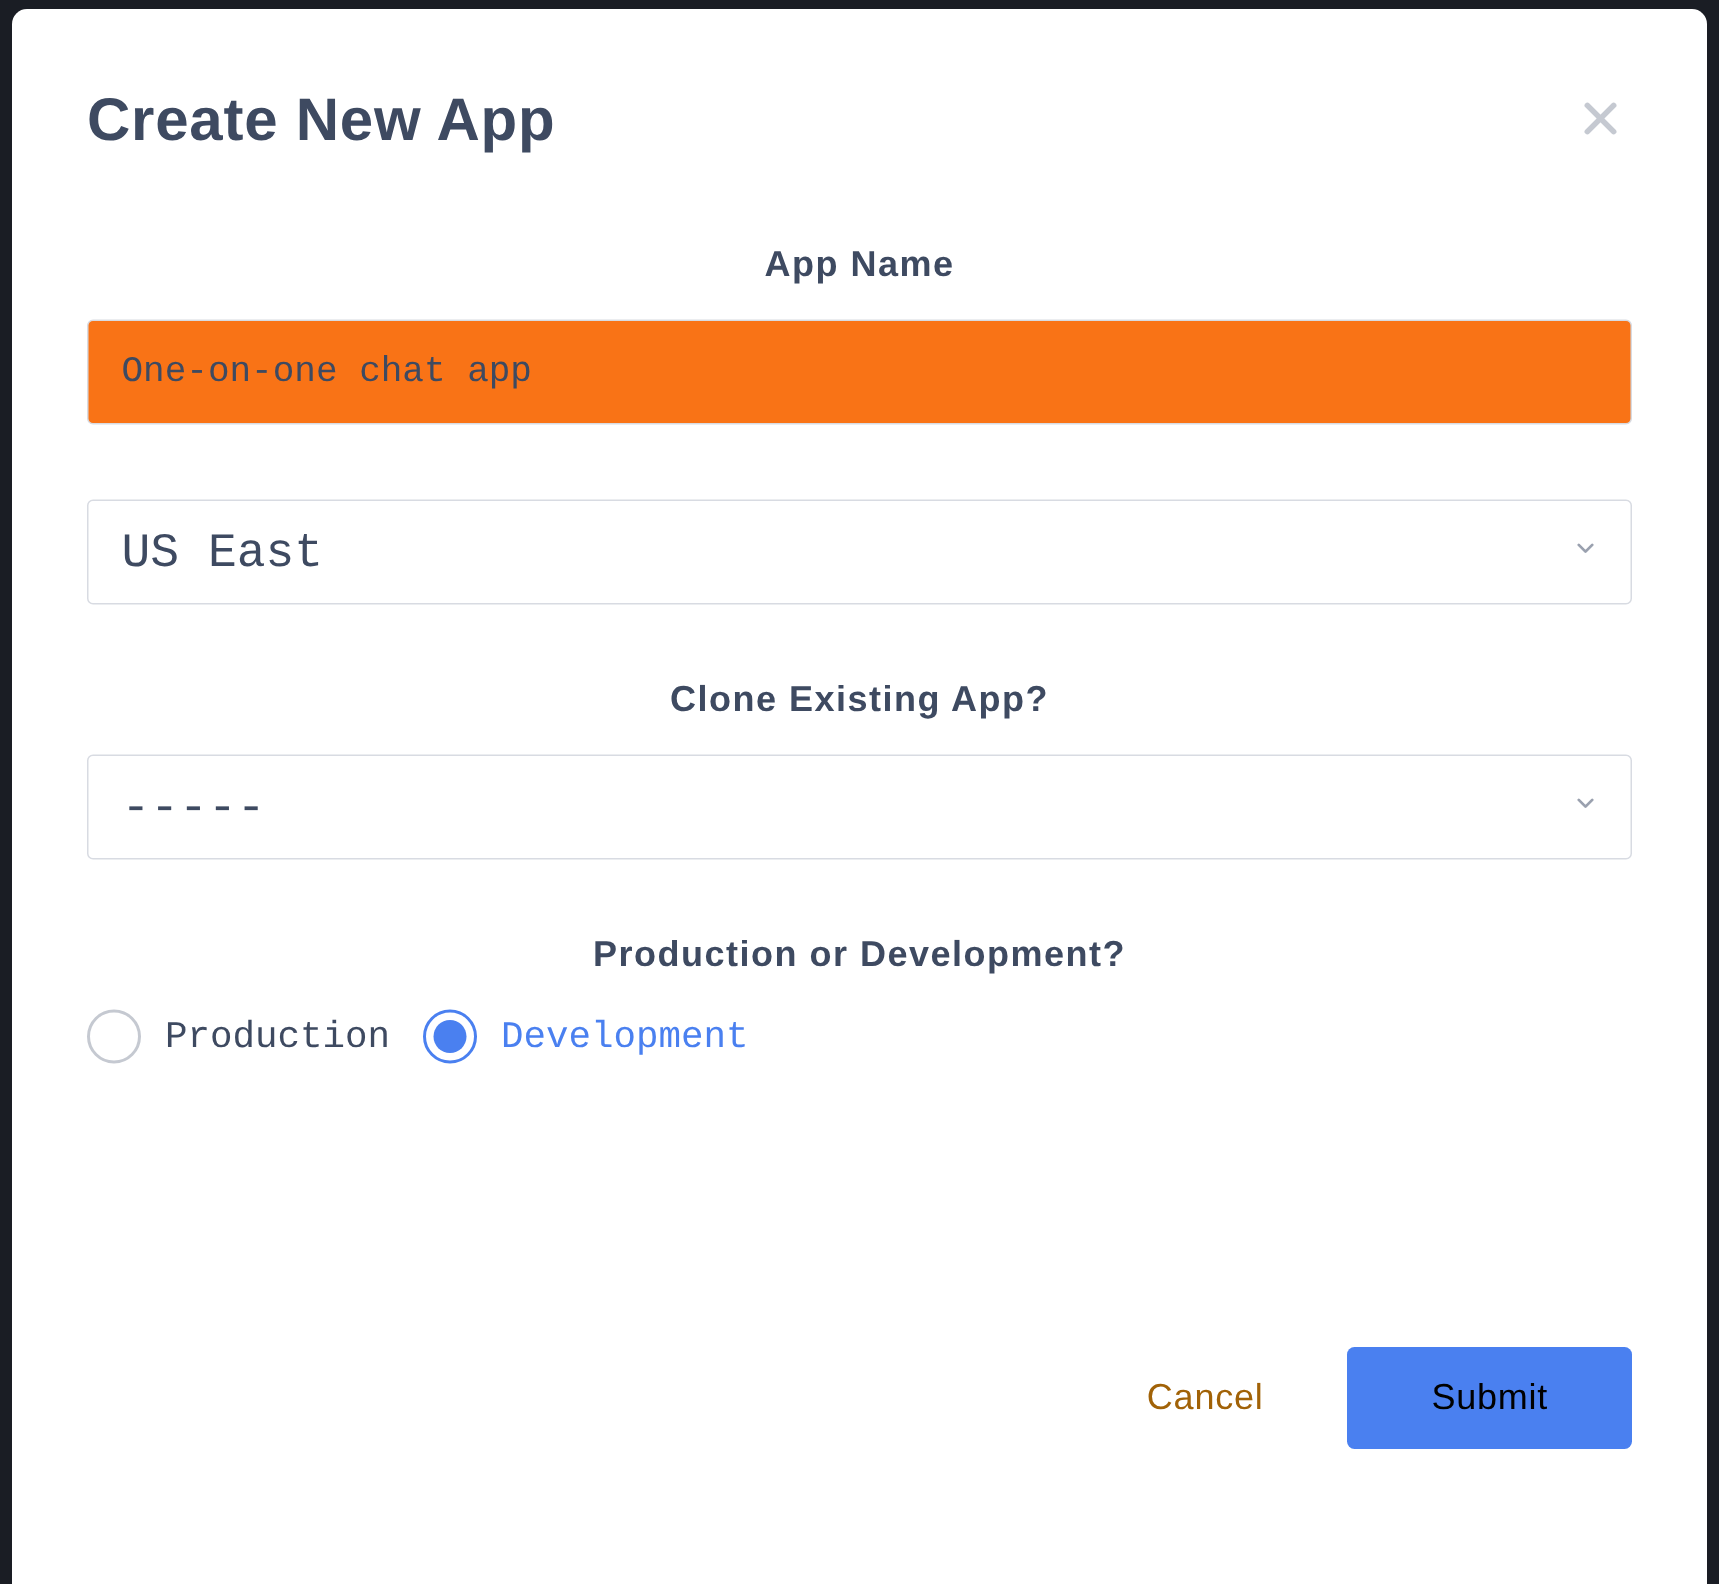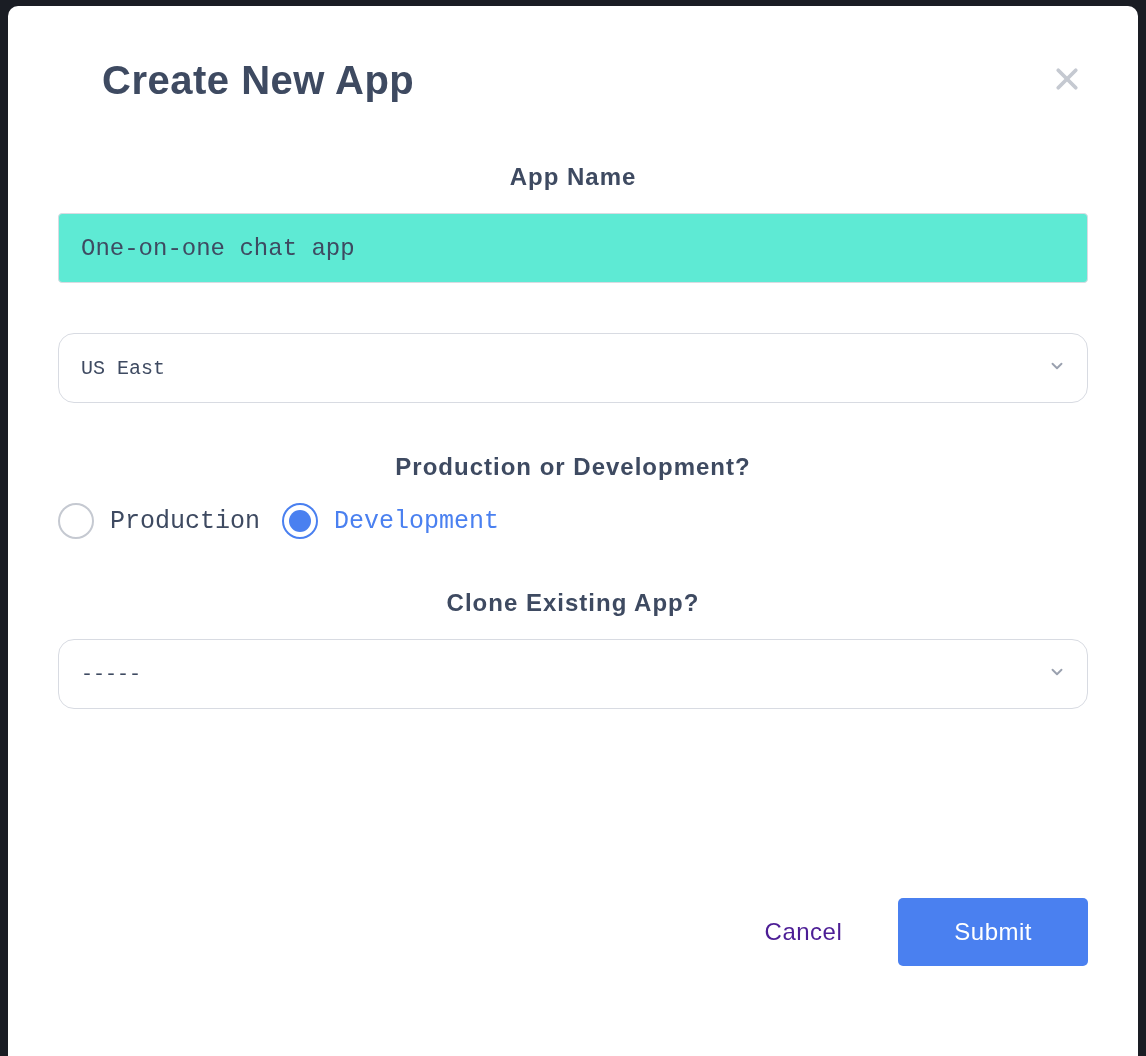--- a/index.html
+++ b/index.html
@@ -25,21 +25,20 @@
     border-radius: 10px 10px 0 0;
     padding: 52px 50px 50px 50px;
     display: flex;
     flex-direction: column;
   }
   .modal-header {
     display: flex;
     justify-content: space-between;
     align-items: flex-start;
     margin-bottom: 60px;
-    margin-left: 44px;
   }
   .modal-title {
     font-size: 40px;
     font-weight: 600;
     letter-spacing: 0.5px;
     color: #3e4a61;
   }
   .close-btn {
     cursor: pointer;
     color: #c5c9d1;
@@ -64,33 +63,33 @@
   .text-input {
     width: 100%;
     height: 70px;
     border: 1.5px solid #d8dbe2;
     border-radius: 4px;
     padding: 0 22px;
     font-size: 24px;
     font-family: "Courier New", monospace;
     color: #3e4a61;
     outline: none;
-    background: #5eead4;
+    background: #f97316;
   }
   .select-wrap {
     position: relative;
     width: 100%;
   }
   .select-input {
     width: 100%;
     height: 70px;
     border: 1.5px solid #d8dbe2;
-    border-radius: 16px;
+    border-radius: 4px;
     padding: 0 50px 0 22px;
-    font-size: 20px;
+    font-size: 32px;
     font-family: "Courier New", monospace;
     color: #3e4a61;
     background: #fff;
     appearance: none;
     -webkit-appearance: none;
     -moz-appearance: none;
     outline: none;
     cursor: pointer;
     display: flex;
     align-items: center;
@@ -147,30 +146,30 @@
   .modal-footer {
     margin-top: auto;
     display: flex;
     justify-content: flex-end;
     align-items: center;
     gap: 56px;
     padding-bottom: 40px;
   }
   .cancel-btn {
     font-size: 24px;
-    color: #4c1d95;
+    color: #a16207;
     background: none;
     border: none;
     cursor: pointer;
     font-family: inherit;
     letter-spacing: 0.5px;
   }
   .submit-btn {
     background: #4a80f0;
-    color: #ffffff;
+    color: #000000;
     font-size: 24px;
     border: none;
     border-radius: 5px;
     padding: 20px 56px;
     cursor: pointer;
     font-family: inherit;
     letter-spacing: 0.5px;
   }
 </style>
 </head>
@@ -203,48 +202,48 @@
         </div>
         <span class="select-chevron">
           <svg viewBox="0 0 24 24" fill="none" stroke="currentColor" stroke-width="2.5" stroke-linecap="round" stroke-linejoin="round">
             <polyline points="6 9 12 15 18 9"></polyline>
           </svg>
         </span>
       </div>
     </div>
 
     <div class="field-group">
+      <label class="field-label">Clone Existing App?</label>
+      <div class="select-wrap">
+        <div class="select-input">
+          <span>-----</span>
+        </div>
+        <span class="select-chevron">
+          <svg viewBox="0 0 24 24" fill="none" stroke="currentColor" stroke-width="2.5" stroke-linecap="round" stroke-linejoin="round">
+            <polyline points="6 9 12 15 18 9"></polyline>
+          </svg>
+        </span>
+      </div>
+    </div>
+
+    <div class="field-group">
       <label class="field-label">Production or Development?</label>
       <div class="radio-row">
         <div class="radio-item">
           <span class="radio-outer"></span>
           <span class="radio-label">Production</span>
         </div>
         <div class="radio-item">
           <span class="radio-outer selected">
             <span class="radio-inner"></span>
           </span>
           <span class="radio-label selected">Development</span>
         </div>
       </div>
     </div>
 
-    <div class="field-group">
-      <label class="field-label">Clone Existing App?</label>
-      <div class="select-wrap">
-        <div class="select-input">
-          <span>-----</span>
-        </div>
-        <span class="select-chevron">
-          <svg viewBox="0 0 24 24" fill="none" stroke="currentColor" stroke-width="2.5" stroke-linecap="round" stroke-linejoin="round">
-            <polyline points="6 9 12 15 18 9"></polyline>
-          </svg>
-        </span>
-      </div>
-    </div>
-
     <div class="modal-footer">
       <button class="cancel-btn">Cancel</button>
       <button class="submit-btn">Submit</button>
     </div>
 
   </div>
 </div>
 
 </body></html>

